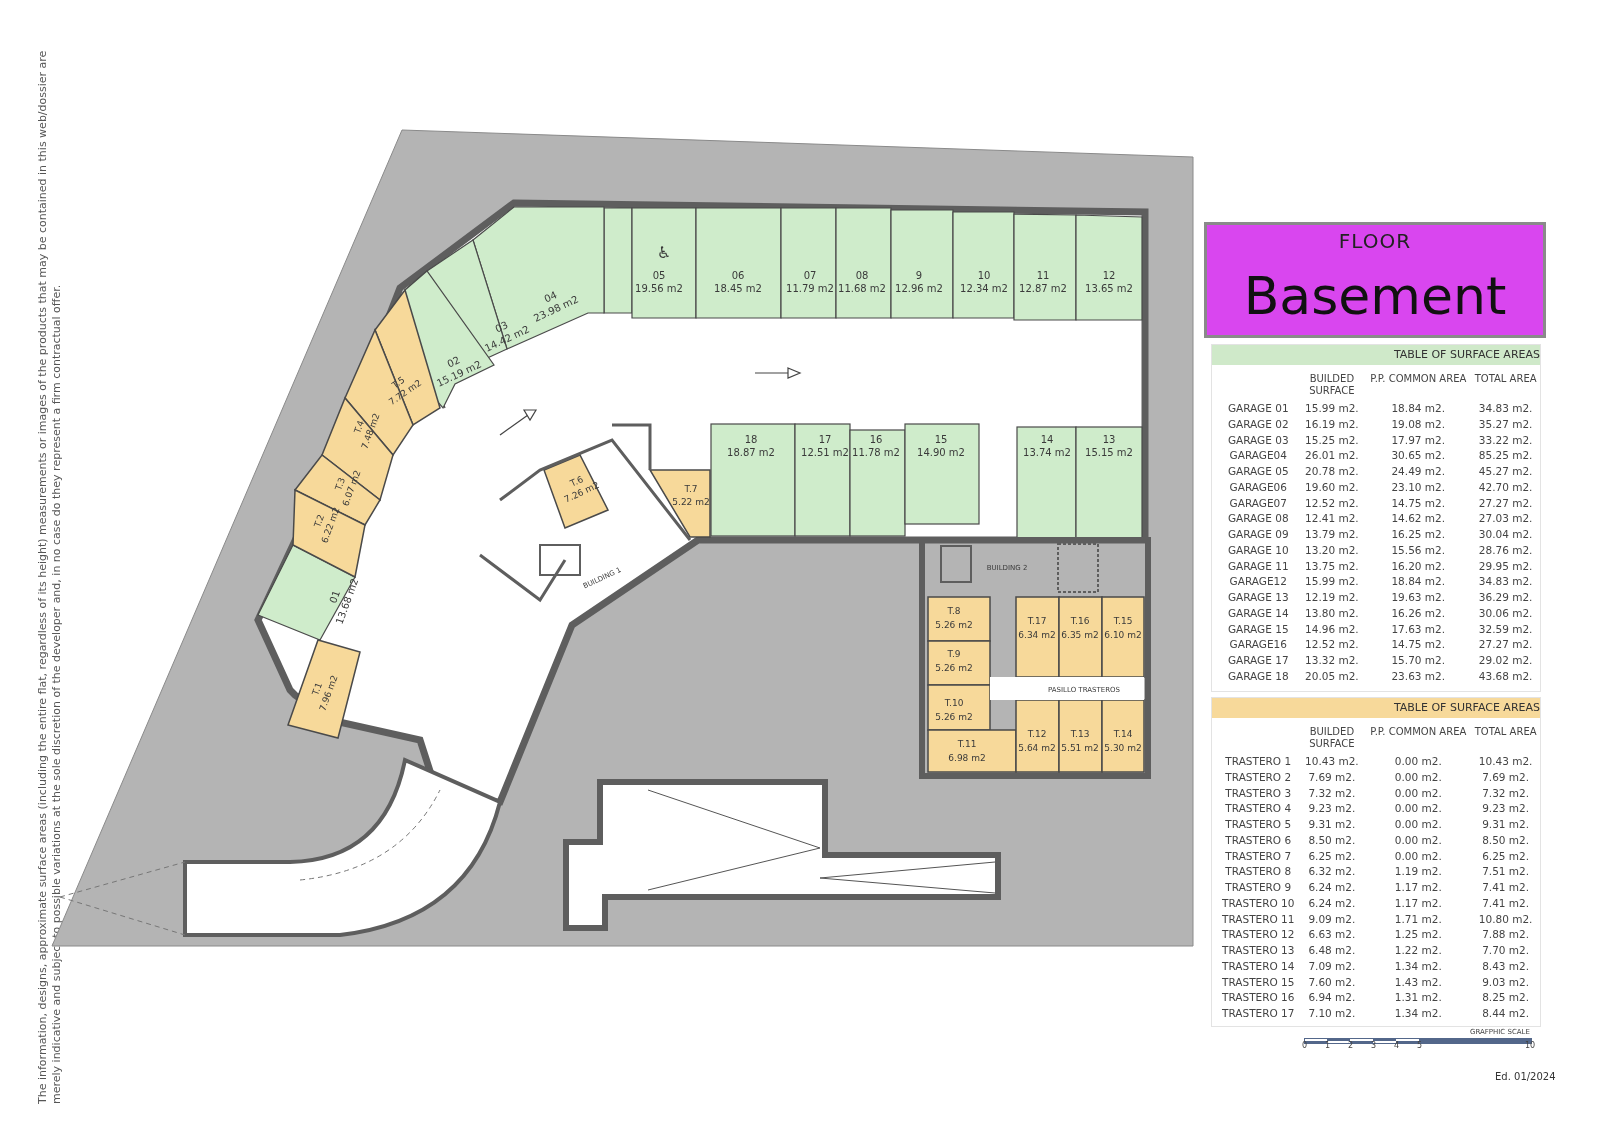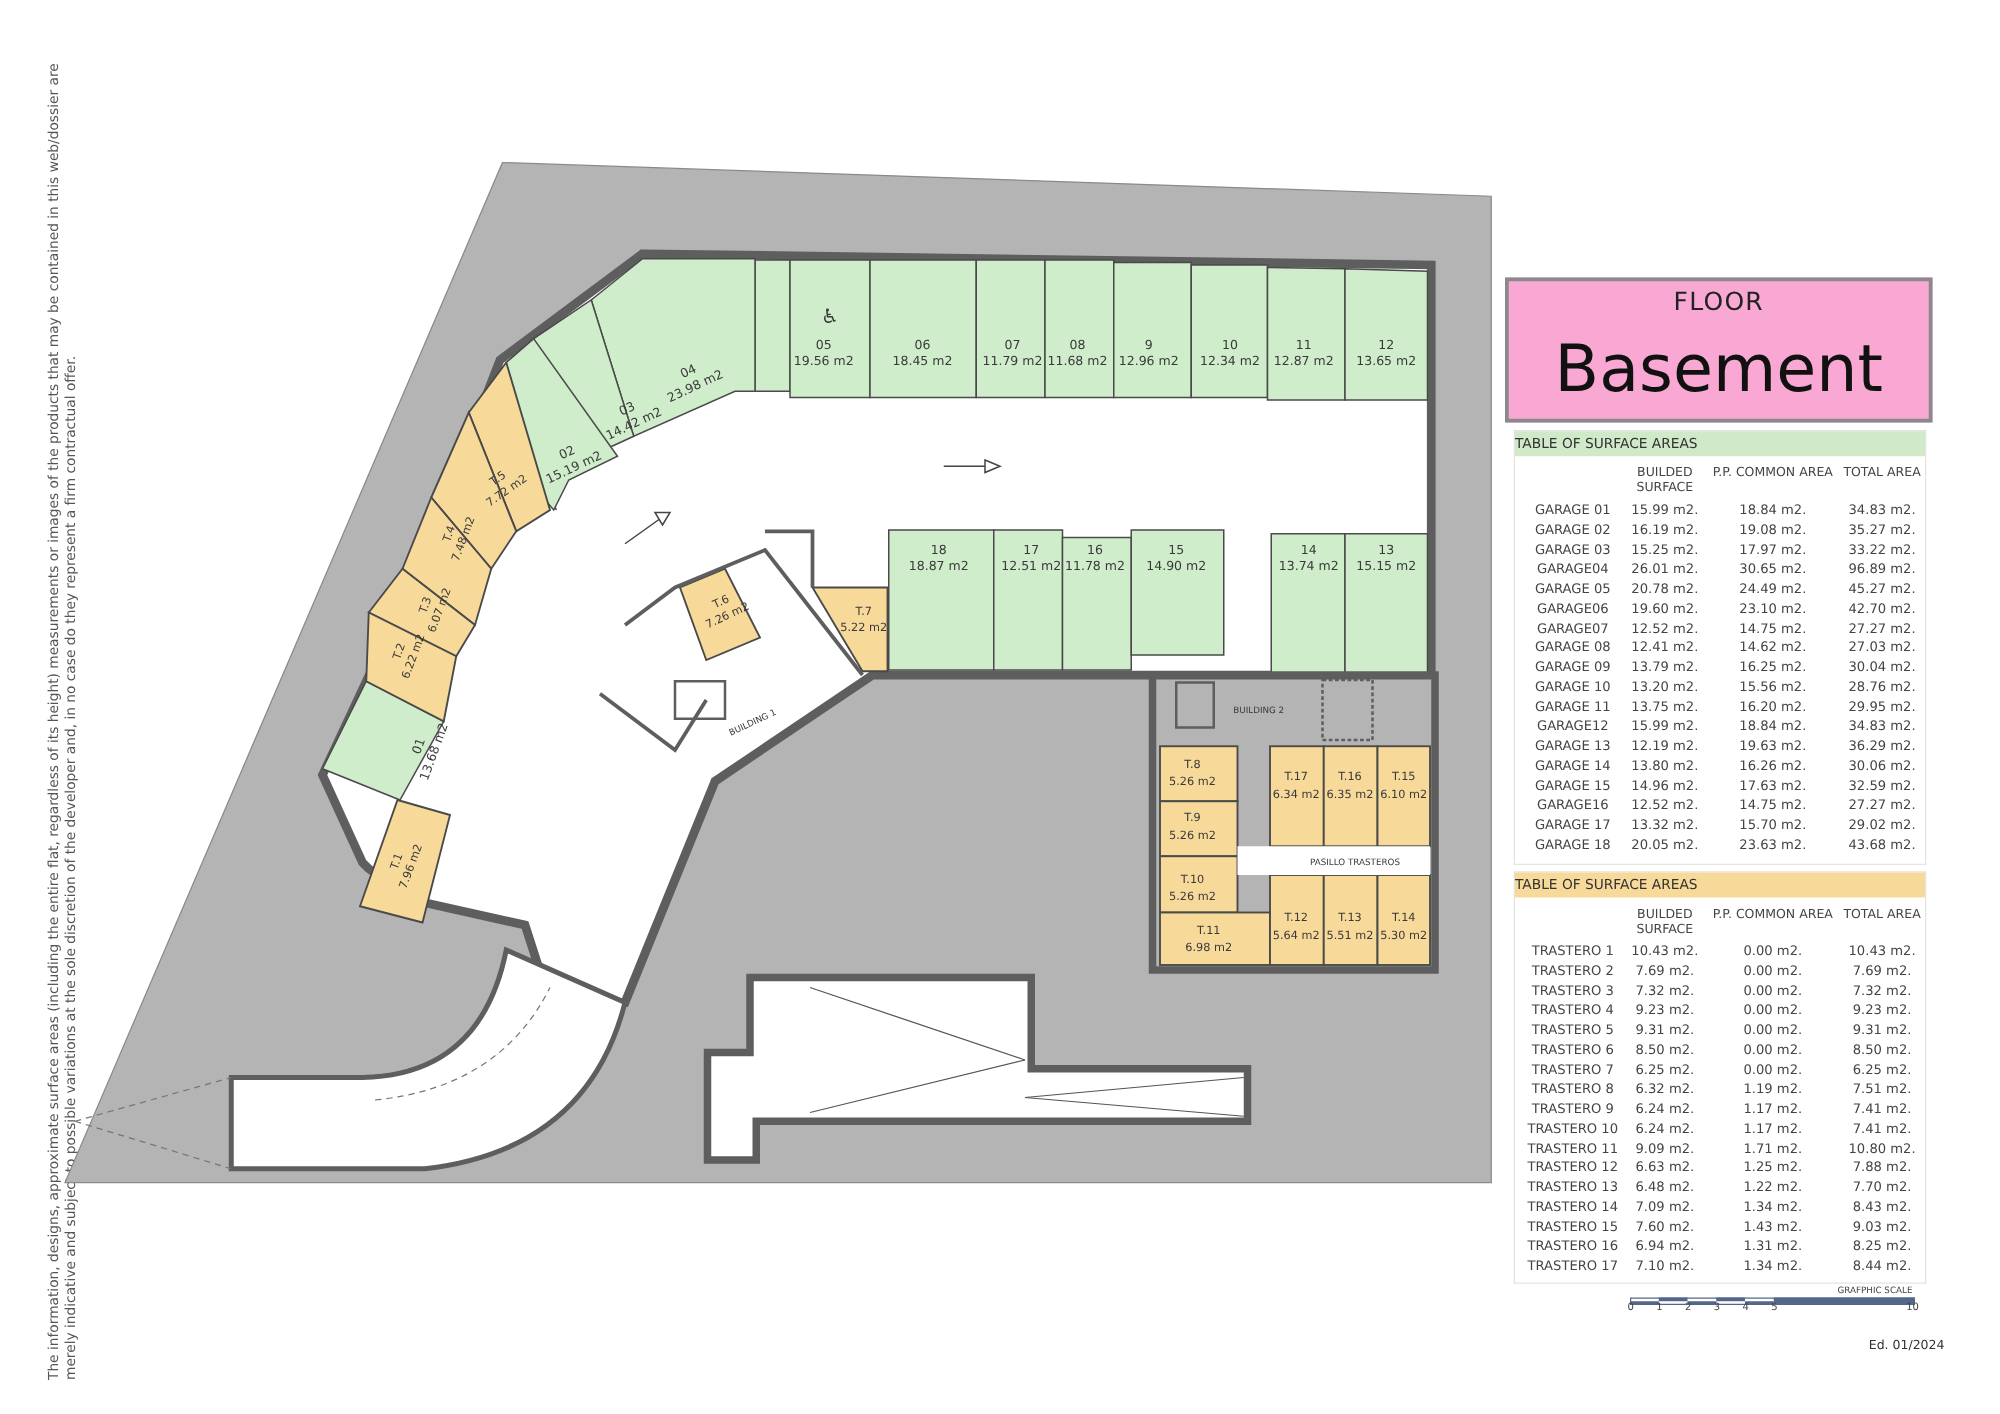--- a/index.html
+++ b/index.html
@@ -4,27 +4,27 @@
 <style>
   html, body { margin:0; padding:0; }
   body { width:1600px; height:1131px; background:#ffffff; position:relative; overflow:hidden;
          font-family:"DejaVu Sans", sans-serif; color:#333; }
   .disclaimer { position:absolute; left:0; top:0; width:60px; height:1131px; }
   .disclaimer .txt { position:absolute; left:-480px; top:560px; width:1060px; transform:rotate(-90deg);
          transform-origin:center; font-size:11px; line-height:14px; color:#555; text-align:left; }
   svg.plan { position:absolute; left:0; top:0; }
   .plan text { font-family:"DejaVu Sans", sans-serif; fill:#3a3a3a; }
   .titlebox { position:absolute; left:1204px; top:222px; width:342px; height:116px;
-        border:3px solid #8a8a8a; box-sizing:border-box; text-align:center; background:#f9a8d4; }
+        border:3px solid #8a8a8a; box-sizing:border-box; text-align:center; background:#d946ef; }
   .titlebox .floor { font-size:20px; margin-top:4px; letter-spacing:1px; color:#222; }
   .titlebox .name { font-size:52px; line-height:54px; color:#111; font-weight:400;margin-top:16px; }
   .titlebox .addr { font-size:13px; margin-top:20px; color:#333; }
   .table { position:absolute; left:1212px; width:328px; background:#fff;
         box-shadow:0 0 0 1px #e3e3e3; }
-  .table .head { height:20px; line-height:20px; text-align:left; font-size:11px; color:#333; }
+  .table .head { height:20px; line-height:20px; text-align:right; font-size:11px; color:#333; }
   .table .head.green { background:#cfe9c9; }
   .table .head.yellow { background:#f7d99a; }
   .cols { display:flex; font-size:10px; color:#444; padding-top:8px; height:36px; box-sizing:border-box; }
   .row { display:flex; font-size:10.5px; color:#444; height:15.75px; line-height:15.75px; }
   .c0 { width:82px; padding-left:6px;text-align:center; }
   .c1 { width:68px; text-align:center; }
   .c2 { width:108px; text-align:center; }
   .c3 { width:70px; text-align:center; }
   .cols .c1, .cols .c2, .cols .c3 { line-height:12px; }
   .scale { position:absolute; left:1304px; top:1038px; width:228px; height:6px; }
@@ -270,21 +270,21 @@
       <div class="row">
         <div class="c0">GARAGE 03</div>
         <div class="c1">15.25 m2.</div>
         <div class="c2">17.97 m2.</div>
         <div class="c3">33.22 m2.</div>
       </div>
       <div class="row">
         <div class="c0">GARAGE04</div>
         <div class="c1">26.01 m2.</div>
         <div class="c2">30.65 m2.</div>
-        <div class="c3">96.89 m2.</div>
+        <div class="c3">85.25 m2.</div>
       </div>
       <div class="row">
         <div class="c0">GARAGE 05</div>
         <div class="c1">20.78 m2.</div>
         <div class="c2">24.49 m2.</div>
         <div class="c3">45.27 m2.</div>
       </div>
       <div class="row">
         <div class="c0">GARAGE06</div>
         <div class="c1">19.60 m2.</div>

